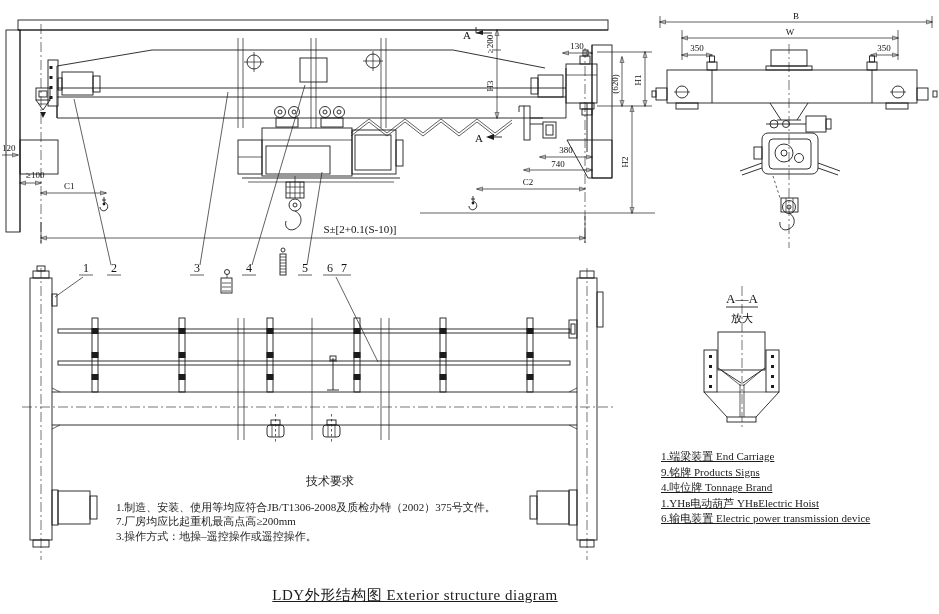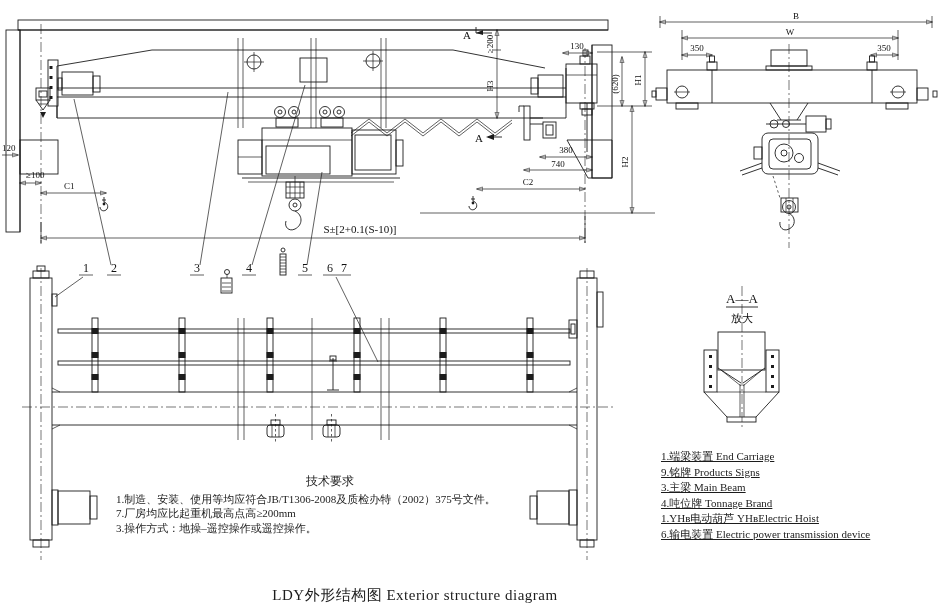--- a/index.html
+++ b/index.html
@@ -8,23 +8,23 @@
   svg{position:absolute;left:0;top:0;}
   svg line,svg path,svg rect,svg circle,svg polyline,svg polygon{stroke:#1c1c1c;stroke-width:0.9;fill:none;}
   svg .thin{stroke-width:0.7;}
   svg .cl{stroke-width:0.6;stroke-dasharray:10 3 2 3;}
   svg .dash{stroke-width:0.7;stroke-dasharray:2.5 2.5;}
   svg .fill{fill:#1c1c1c;stroke:none;}
   svg text{fill:#111;stroke:none;font-family:"Liberation Serif",serif;}
   .t9{font-size:9px;} .t11{font-size:11px;} .t12{font-size:12px;} .t13{font-size:13px;}
   .overlay{position:absolute;}
   #tech-notes{left:116px;top:474px;width:428px;font-size:11px;line-height:1.32;}
-  #tech-notes .hd{text-align:center;font-size:12px;margin-bottom:2px;}
+  #tech-notes .hd{text-align:center;font-size:12px;margin-bottom:10px;}
   #legend{left:661px;top:449px;width:270px;font-size:11px;line-height:15.5px;text-decoration:underline;}
-  #title-bar{left:0;top:586px;width:812px;text-align:center;font-size:15px;letter-spacing:.5px;padding-left:18px;box-sizing:border-box;}
+  #title-bar{left:0;top:586px;width:812px;text-align:center;font-size:15px;letter-spacing:.5px;padding-left:18px;box-sizing:border-box;text-decoration:underline;}
 </style>
 </head>
 <body>
 
 <div id="stage">
 
 <svg width="939" height="614" viewBox="0 0 939 614">
   <defs>
     <pattern id="h1" width="6" height="6" patternUnits="userSpaceOnUse" patternTransform="rotate(-45)">
       <line x1="1" y1="0" x2="1" y2="6" stroke="#333" stroke-width="0.8"></line>
@@ -432,21 +432,20 @@
 <div id="tech-notes" class="overlay">
   <div class="hd">技术要求</div>
   <div>1.制造、安装、使用等均应符合JB/T1306-2008及质检办特（2002）375号文件。</div>
   <div>7.厂房均应比起重机最高点高≥200mm</div>
   <div>3.操作方式：地操–遥控操作或遥控操作。</div>
 </div>
 
 <div id="legend" class="overlay">
   <div>1.端梁装置 End Carriage</div>
   <div>9.铭牌 Products Signs</div>
-  <div>3.主梁 Main Beam</div>
   <div>4.吨位牌 Tonnage Brand</div>
   <div>1.YHʙ电动葫芦 YHʙElectric Hoist</div>
   <div>6.输电装置 Electric power transmission device</div>
 </div>
 
 <div id="title-bar" class="overlay">LDY外形结构图 Exterior structure diagram</div>
 
 </div>
 
 </body></html>

